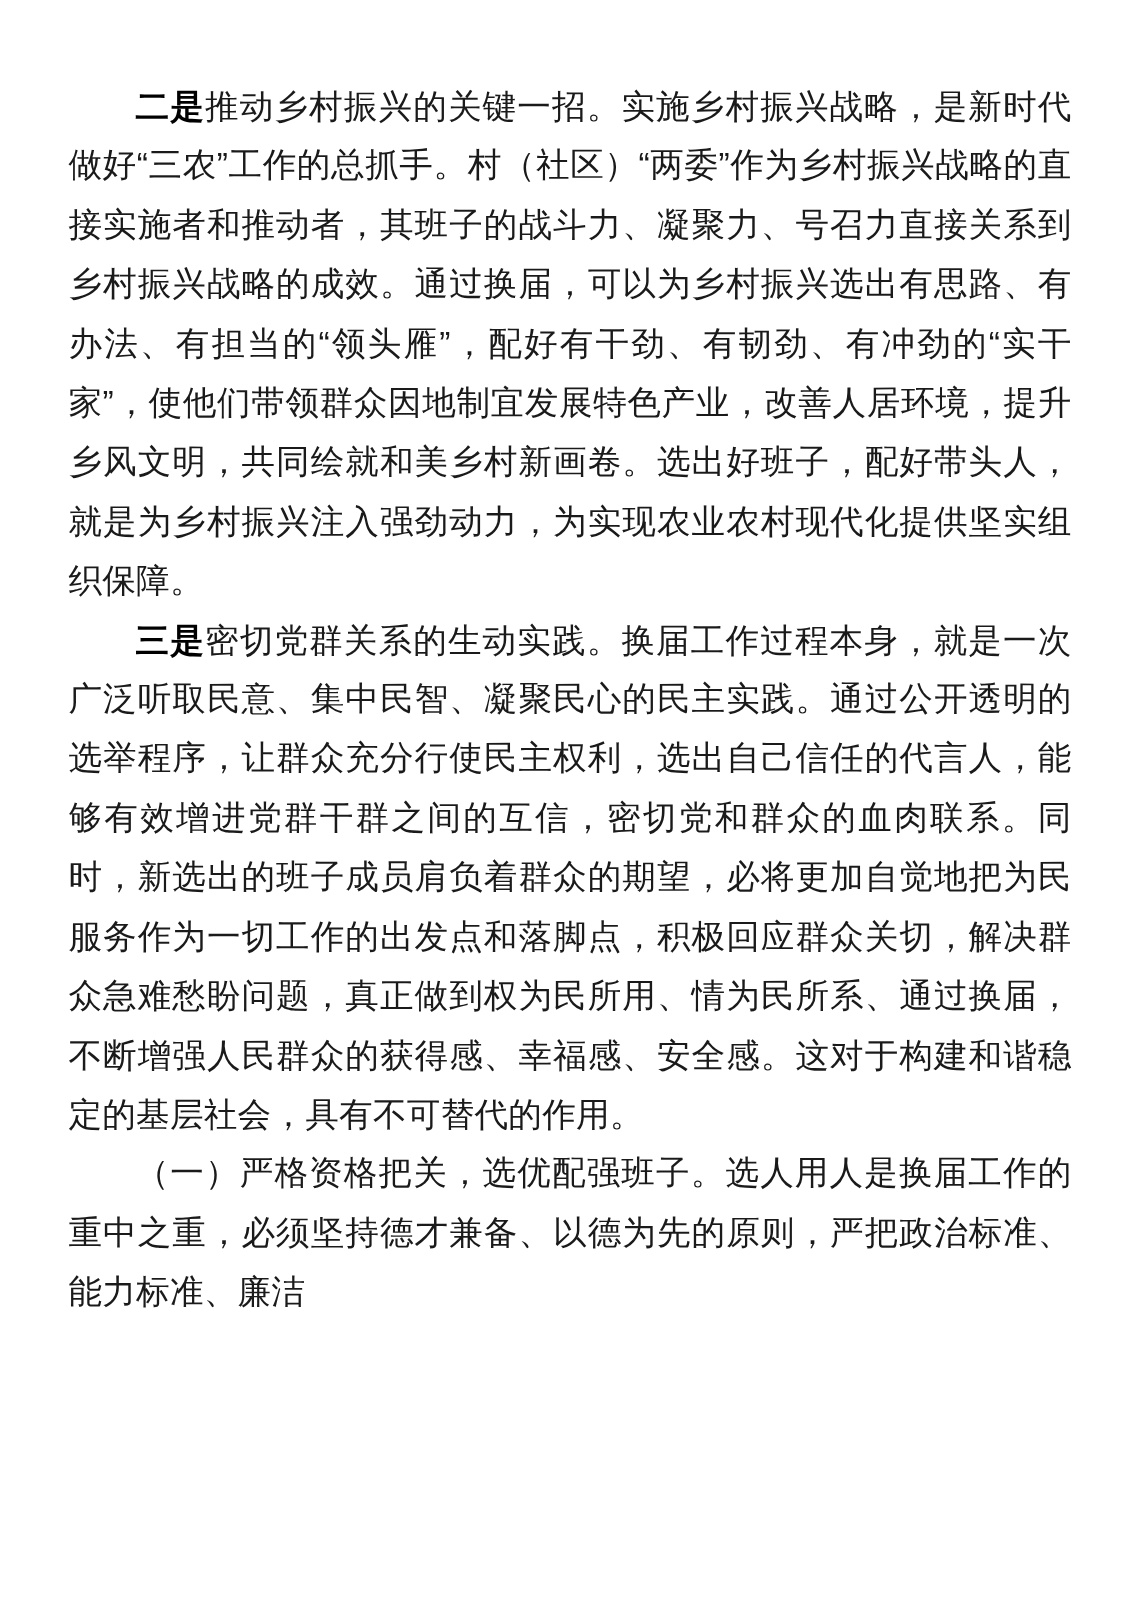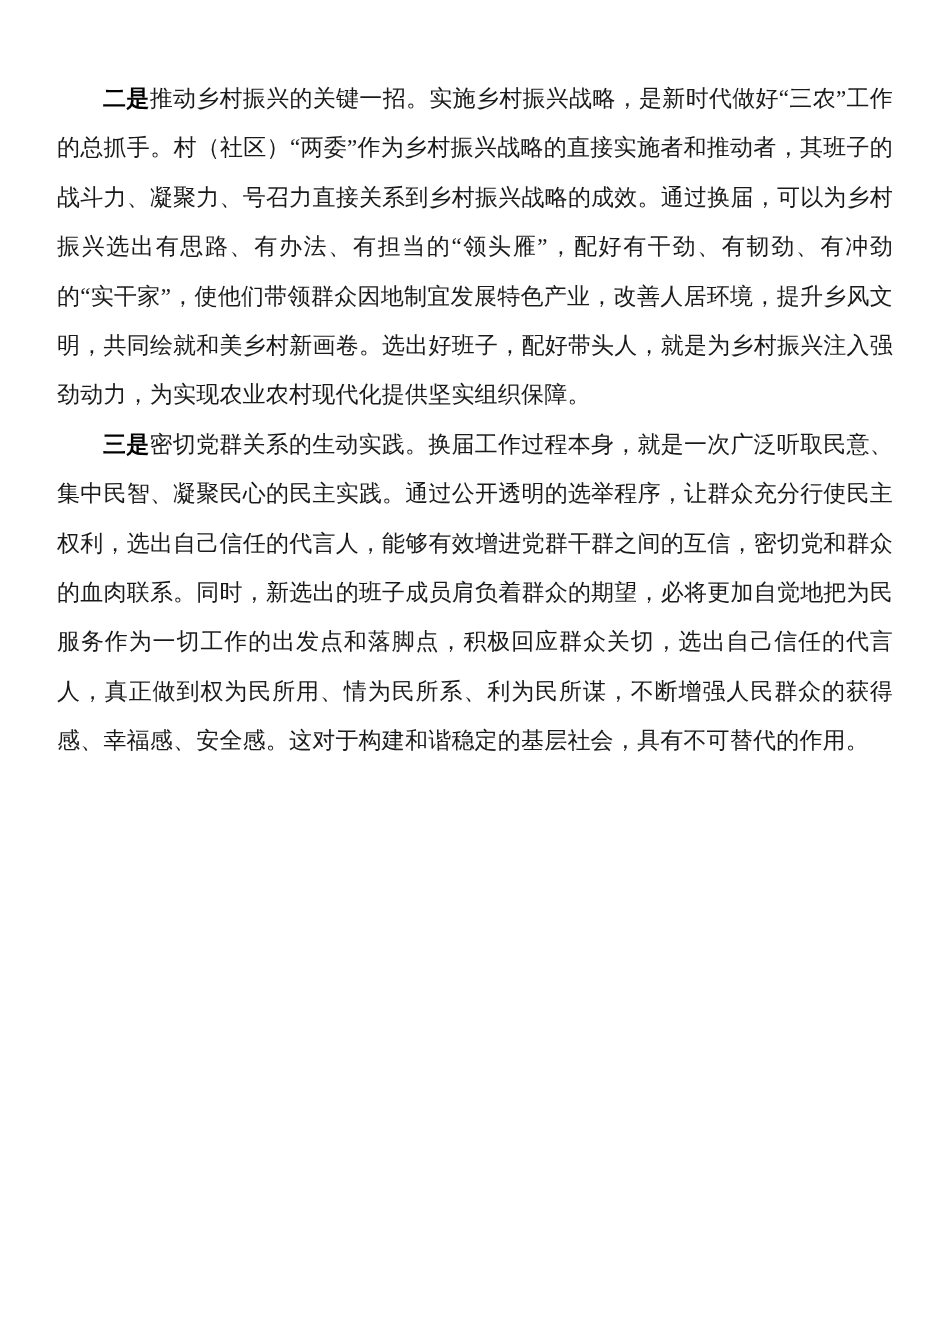--- a/index.html
+++ b/index.html
@@ -9,25 +9,25 @@
     }
     body {
       width: 950px;
       height: 1344px;
       overflow: hidden;
       position: relative;
     }
     .page {
       position: absolute;
       left: 57px;
-      top: 74px;
+      top: 64px;
       width: 836px;
       color: #1a1a1a;
-      font-family: Liberation Serif, serif;
-      font-size: 23px;
+      font-family: Liberation Sans, sans-serif;
+      font-size: 28px;
       line-height: 49.4px;
       letter-spacing: 0.2px;
     }
     .para {
       margin: 0;
       padding: 0;
       text-indent: 2em;
       text-align: justify;
       text-align-last: left;
     }
@@ -39,17 +39,18 @@
       letter-spacing: 1.6px;
       color: #111;
     }
   </style>
 </head>
 <body>
 
 <div class="page">
   <p class="para"><span class="lead">二是</span><span>推动乡村振兴的关键一招。实施乡村振兴战略，是新时代做好“三农”工作的总抓手。村（社区）“两委”作为乡村振兴战略的直接实施者和推动者，其班子的战斗力、凝聚力、号召力直接关系到乡村振兴战略的成效。通过换届，可以为乡村振兴选出有思路、有办法、有担当的“领头雁”，配好有干劲、有韧劲、有冲劲的“实干家”，使他们带领群众因地制宜发展特色产业，改善人居环境，提升乡风文明，共同绘就和美乡村新画卷。选出好班子，配好带头人，就是为乡村振兴注入强劲动力，为实现农业农村现代化提供坚实组织保障。</span></p>
 
-  <p class="para"><span class="lead">三是</span><span>密切党群关系的生动实践。换届工作过程本身，就是一次广泛听取民意、集中民智、凝聚民心的民主实践。通过公开透明的选举程序，让群众充分行使民主权利，选出自己信任的代言人，能够有效增进党群干群之间的互信，密切党和群众的血肉联系。同时，新选出的班子成员肩负着群众的期望，必将更加自觉地把为民服务作为一切工作的出发点和落脚点，积极回应群众关切，选出自己信任的代言人，真正做到权为民所用、情为民所系、利为民所谋，不断增强人民群众的获得感、幸福感、安全感。这对于构建和谐稳定的基层社会，具有不可替代的作用。</span></p>
+  <p class="para"><span class="lead">三是</span><span>密切党群关系的生动实践。换届工作过程本身，就是一次广泛听取民意、集中民智、凝聚民心的民主实践。通过公开透明的选举程序，让群众充分行使民主权利，选出自己信任的代言人，能够有效增进党群干群之间的互信，密切党和群众的血肉联系。同时，新选出的班子成员肩负着群众的期望，必将更加自觉地把为民服务作为一切工作的出发点和落脚点，积极回应群众关切，解决群众急难愁盼问题，真正做到权为民所用、情为民所系、通过换届，不断增强人民群众的获得感、幸福感、安全感。这对于构建和谐稳定的基层社会，具有不可替代的作用。</span></p>
 
 
 
+  <p class="para"><span>（一）严格资格把关，选优配强班子。选人用人是换届工作的重中之重，必须坚持德才兼备、以德为先的原则，严把政治标准、能力标准、廉洁</span></p>
 </div>
 
 </body></html>

